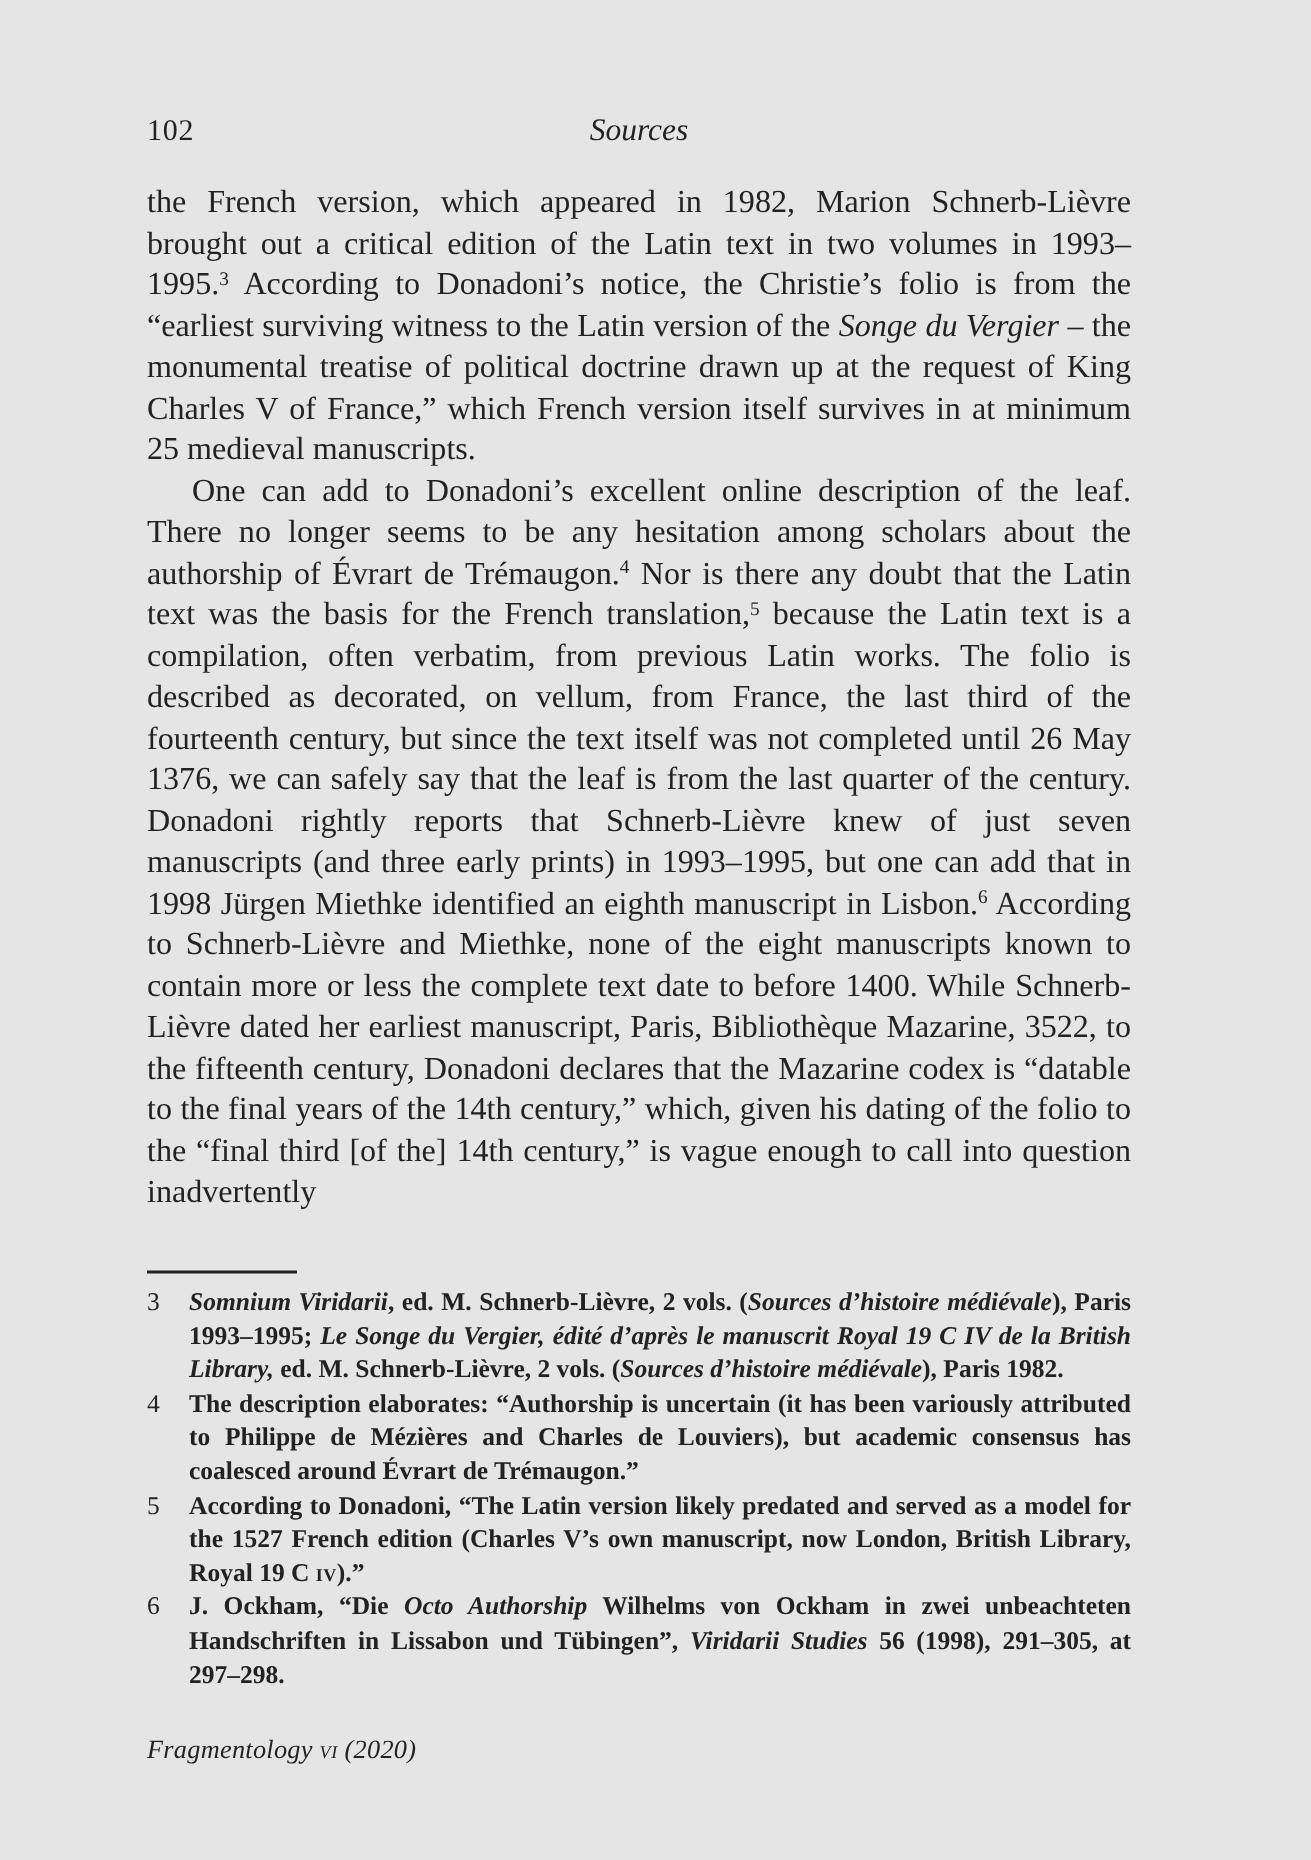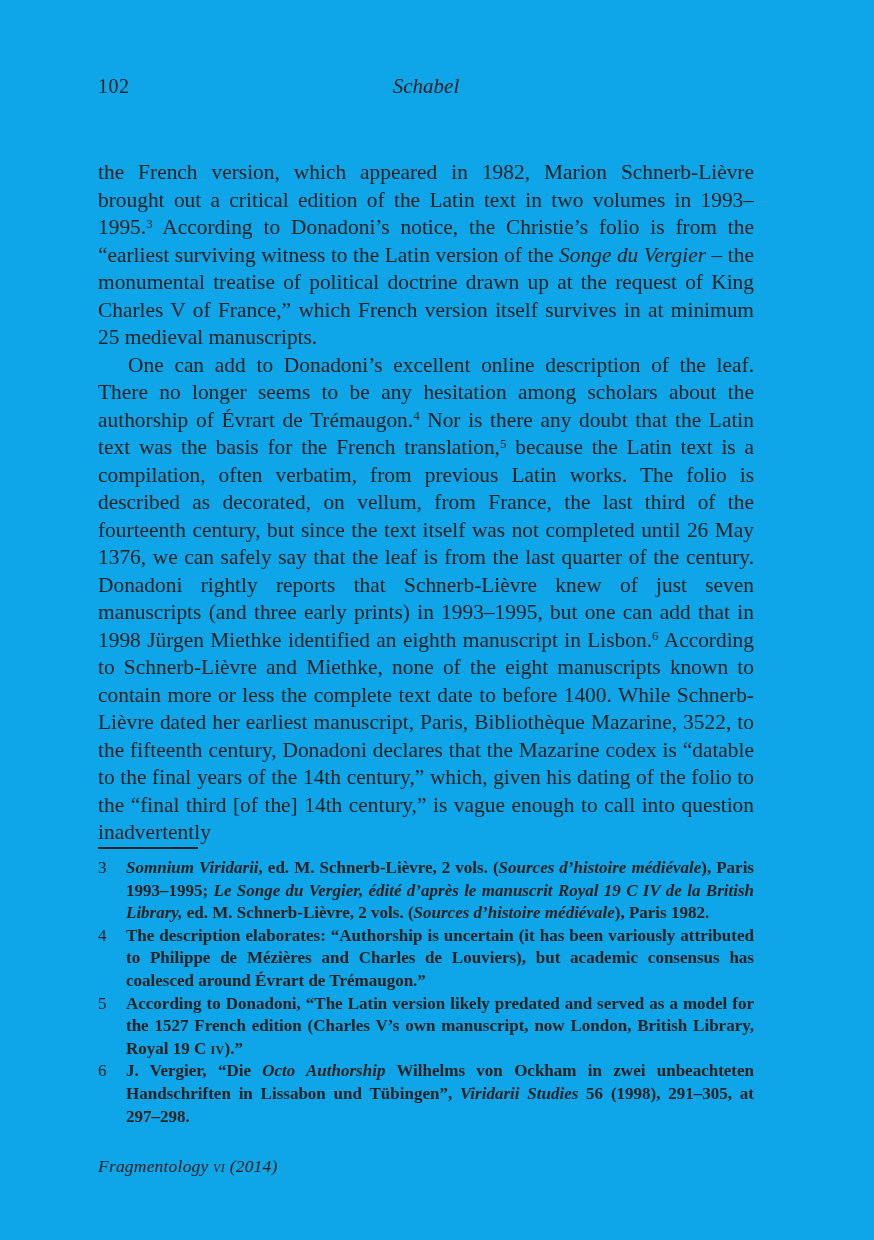--- a/index.html
+++ b/index.html
@@ -6,36 +6,35 @@
   body {
     width: 874px; height: 1240px;
     background: #fcfcfc;
     font-family: "Liberation Serif", "DejaVu Serif", serif;
     color: #222222;
   }
   .page {
     position: relative;
     width: 874px; height: 1240px;
     overflow: hidden;
-    background: #0ea5e9;
+    background: #e5e5e5;
   }
   
   .running-header {
     position: absolute; left: 98px; top: 74px; width: 656px;
     display: flex; align-items: baseline;
   }
   .page-num { width: 130px; font-size: 20px; letter-spacing: 0.5px; }
   .running-head { flex: 1; text-align: center; font-style: italic; font-size: 21px; }
   .header-spacer { width: 130px; }
   
   .body-text {
     position: absolute; left: 98px; top: 121px; width: 656px;
     font-size: 21.4px; line-height: 27.5px;
     text-align: justify;
-    margin-top: 38px;
   }
   .body-text p { margin: 0; }
   .body-text p.indent { text-indent: 30px; }
   
   .seg-i  { font-style: italic; }
   .seg-sc { font-variant: small-caps; letter-spacing: 0.02em; }
   .seg-sup { font-size: 0.60em; line-height: 0; position: relative; top: -0.48em; }
   
   .fn-rule {
     position: absolute; left: 98px; top: 847px;
@@ -55,21 +54,21 @@
     font-size: 17.5px; font-style: italic; letter-spacing: 0.2px;
   }
 </style>
 </head>
 <body>
 
 <div class="page">
 
   <header class="running-header">
     <span class="page-num">102</span>
-    <span class="running-head">Schabel</span>
+    <span class="running-head">Sources</span>
     <span class="header-spacer"></span>
   </header>
 
   <main class="body-text" id="body-text">
       <p><span>the French version, which appeared in 1982, Marion Schnerb-Lièvre brought out a critical edition of the Latin text in two volumes in 1993–1995.</span><span class="seg-sup">3</span><span> According to Donadoni’s notice, the Christie’s folio is from the “earliest surviving witness to the Latin version of the </span><span class="seg-i">Songe du Vergier</span><span> – the monumental treatise of political doctrine drawn up at the request of King Charles V of France,” which French version itself survives in at minimum 25 medieval manuscripts.</span></p>
       <p class="indent"><span>One can add to Donadoni’s excellent online description of the leaf. There no longer seems to be any hesitation among scholars about the authorship of Évrart de Trémaugon.</span><span class="seg-sup">4</span><span> Nor is there any doubt that the Latin text was the basis for the French translation,</span><span class="seg-sup">5</span><span> because the Latin text is a compilation, often verbatim, from previous Latin works. The folio is described as decorated, on vellum, from France, the last third of the fourteenth century, but since the text itself was not completed until 26 May 1376, we can safely say that the leaf is from the last quarter of the century. Donadoni rightly reports that Schnerb-Lièvre knew of just seven manuscripts (and three early prints) in 1993–1995, but one can add that in 1998 Jürgen Miethke identified an eighth manuscript in Lisbon.</span><span class="seg-sup">6</span><span> According to Schnerb-Lièvre and Miethke, none of the eight manuscripts known to contain more or less the complete text date to before 1400. While Schnerb-Lièvre dated her earliest manuscript, Paris, Bibliothèque Mazarine, 3522, to the fifteenth century, Donadoni declares that the Mazarine codex is “datable to the final years of the 14th century,” which, given his dating of the folio to the “final third [of the] 14th century,” is vague enough to call into question inadvertently</span></p>
     </main>
 
   <div class="fn-rule"></div>
 
@@ -81,19 +80,19 @@
       <div class="footnote">
         <span class="fn-num">4</span>
         <div class="fn-text"><span>The description elaborates: “Authorship is uncertain (it has been variously attributed to Philippe de Mézières and Charles de Louviers), but academic consensus has coalesced around Évrart de Trémaugon.”</span></div>
       </div>
       <div class="footnote">
         <span class="fn-num">5</span>
         <div class="fn-text"><span>According to Donadoni, “The Latin version likely predated and served as a model for the 1527 French edition (Charles V’s own manuscript, now London, British Library, Royal 19 C </span><span class="seg-sc">iv</span><span>).”</span></div>
       </div>
       <div class="footnote">
         <span class="fn-num">6</span>
-        <div class="fn-text"><span>J. Vergier, “Die </span><span class="seg-i">Octo Authorship</span><span> Wilhelms von Ockham in zwei unbeachteten Handschriften in Lissabon und Tübingen”, </span><span class="seg-i">Viridarii Studies</span><span> 56 (1998), 291–305, at 297–298.</span></div>
+        <div class="fn-text"><span>J. Ockham, “Die </span><span class="seg-i">Octo Authorship</span><span> Wilhelms von Ockham in zwei unbeachteten Handschriften in Lissabon und Tübingen”, </span><span class="seg-i">Viridarii Studies</span><span> 56 (1998), 291–305, at 297–298.</span></div>
       </div>
     </section>
 
-  <footer class="page-footer" id="page-footer"><span>Fragmentology </span><span class="seg-sc">vi</span><span> (2014)</span></footer>
+  <footer class="page-footer" id="page-footer"><span>Fragmentology </span><span class="seg-sc">vi</span><span> (2020)</span></footer>
 
 </div>
 
 </body></html>

